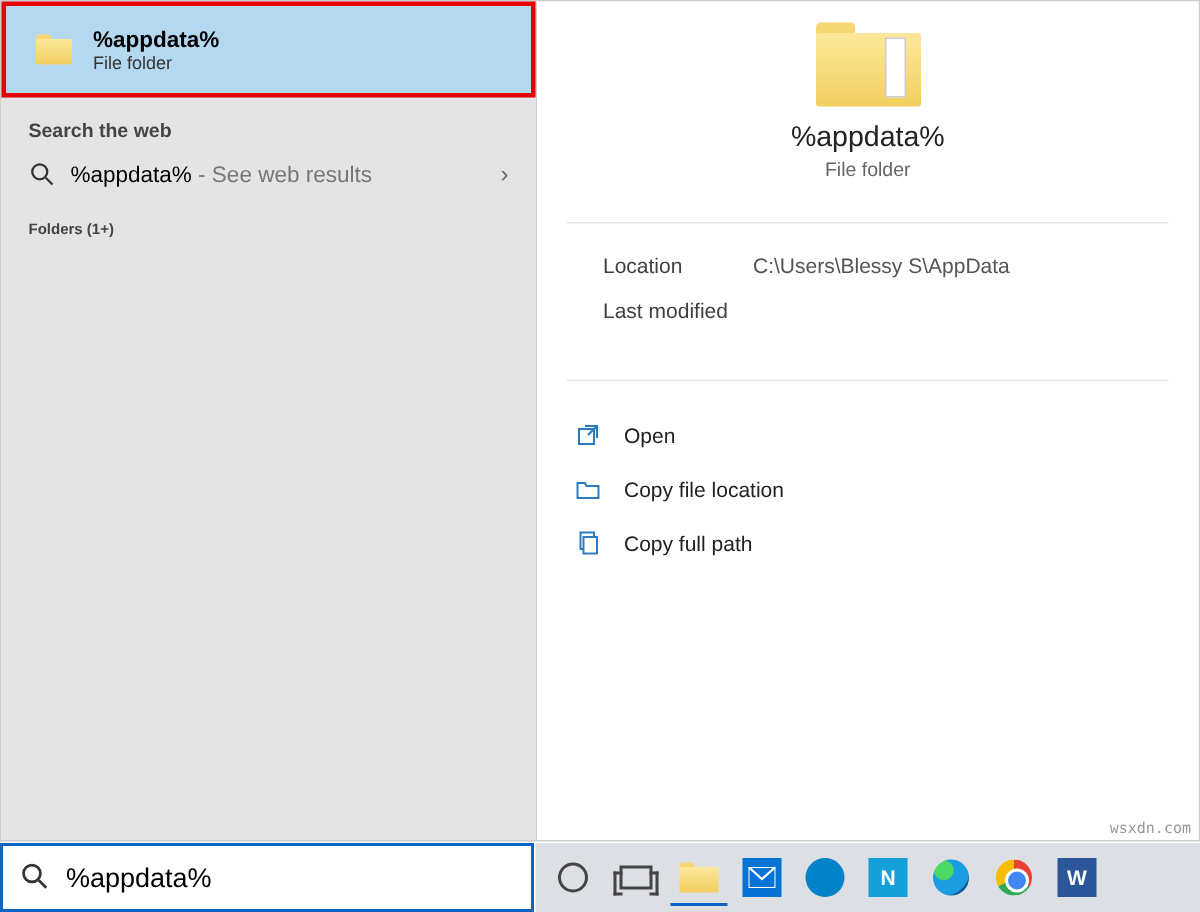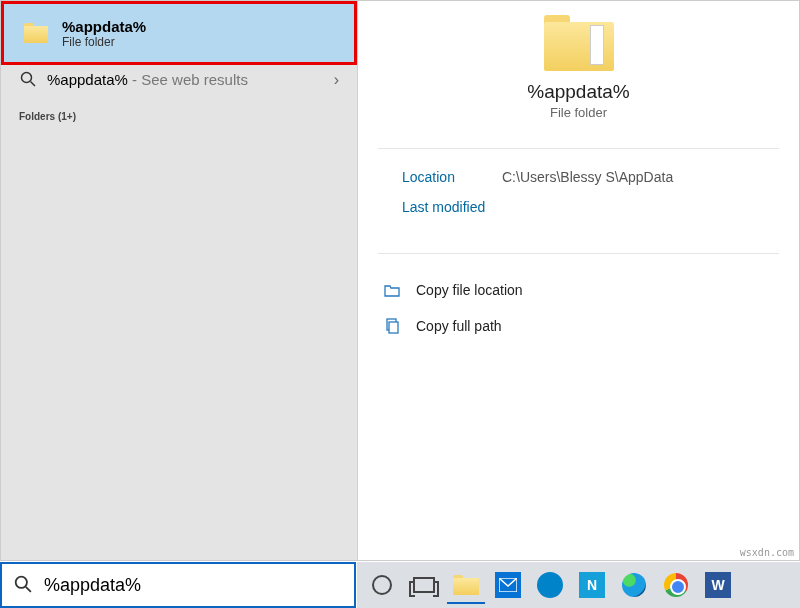--- a/index.html
+++ b/index.html
@@ -88,21 +88,21 @@
   .folder-doc {
     position: absolute; top: 10px; left: 46px; width: 14px; height: 40px;
     background: #fff; border: 1px solid #ccc; z-index: 2;
   }
   .pv-title { font-size: 19px; color: #222; margin-top: 4px; }
   .pv-sub { font-size: 13px; color: #666; margin-top: 2px; }
   .meta-block {
     padding: 20px 24px 24px; border-bottom: 1px solid #e6e6e6; margin: 0 20px;
   }
   .meta-row { display: flex; margin-bottom: 14px; font-size: 14px; }
-  .meta-k { width: 100px; color: #0369a1; }
+  .meta-k { width: 100px; color: #404040; }
   .meta-v.ln { color: #555; }
   .actions { padding: 18px 24px; }
   .action-row {
     display: flex; align-items: center; padding: 8px 0; font-size: 14px; color: #222;
     cursor: default;
   }
   .action-ico {
     width: 20px; height: 20px; margin-right: 14px; display: inline-flex;
     align-items: center; justify-content: center; color: #2a7abf;
   }
@@ -193,20 +193,21 @@
   <div class="left-pane">
 
     <div class="best-match">
       <div class="folder-icon-sm"></div>
       <div>
         <div class="bm-title">%appdata%</div>
         <div class="bm-sub">File folder</div>
       </div>
     </div>
 
+    <div class="section-hdr">Search the web</div>
 
     <div class="web-row">
       <span class="search-glyph">
         <svg width="16" height="16" viewBox="0 0 16 16">
             <circle cx="6.5" cy="6.5" r="5" stroke="#333" stroke-width="1.5" fill="none"></circle>
             <line x1="10.5" y1="10.5" x2="15" y2="15" stroke="#333" stroke-width="1.5"></line>
           </svg>
       </span>
       <span class="txt">
         <span>%appdata%</span><span class="muted"> - See web results</span>
@@ -235,20 +236,30 @@
       <div class="meta-row">
         <div class="meta-k">Last modified</div>
         <div class="meta-v"></div>
       </div>
     </div>
 
     <div class="actions">
       <div class="action-row">
         <span class="action-ico">
           <svg width="16" height="16" viewBox="0 0 16 16">
+              <rect x="2" y="4" width="10" height="10" stroke="#2a7abf" stroke-width="1.4" fill="none"></rect>
+              <path d="M6 2 H14 V10" stroke="#2a7abf" stroke-width="1.4" fill="none"></path>
+              <path d="M14 2 L8 8" stroke="#2a7abf" stroke-width="1.4"></path>
+            </svg>
+        </span>
+        <span>Open</span>
+      </div>
+      <div class="action-row">
+        <span class="action-ico">
+          <svg width="16" height="16" viewBox="0 0 16 16">
               <path d="M1 4h5l1 2h8v8H1z" stroke="#2a7abf" stroke-width="1.3" fill="none"></path>
             </svg>
         </span>
         <span>Copy file location</span>
       </div>
       <div class="action-row">
         <span class="action-ico">
           <svg width="16" height="16" viewBox="0 0 16 16">
               <rect x="3" y="1" width="9" height="11" stroke="#2a7abf" stroke-width="1.3" fill="none"></rect>
               <rect x="5" y="4" width="9" height="11" stroke="#2a7abf" stroke-width="1.3" fill="#fff"></rect>

